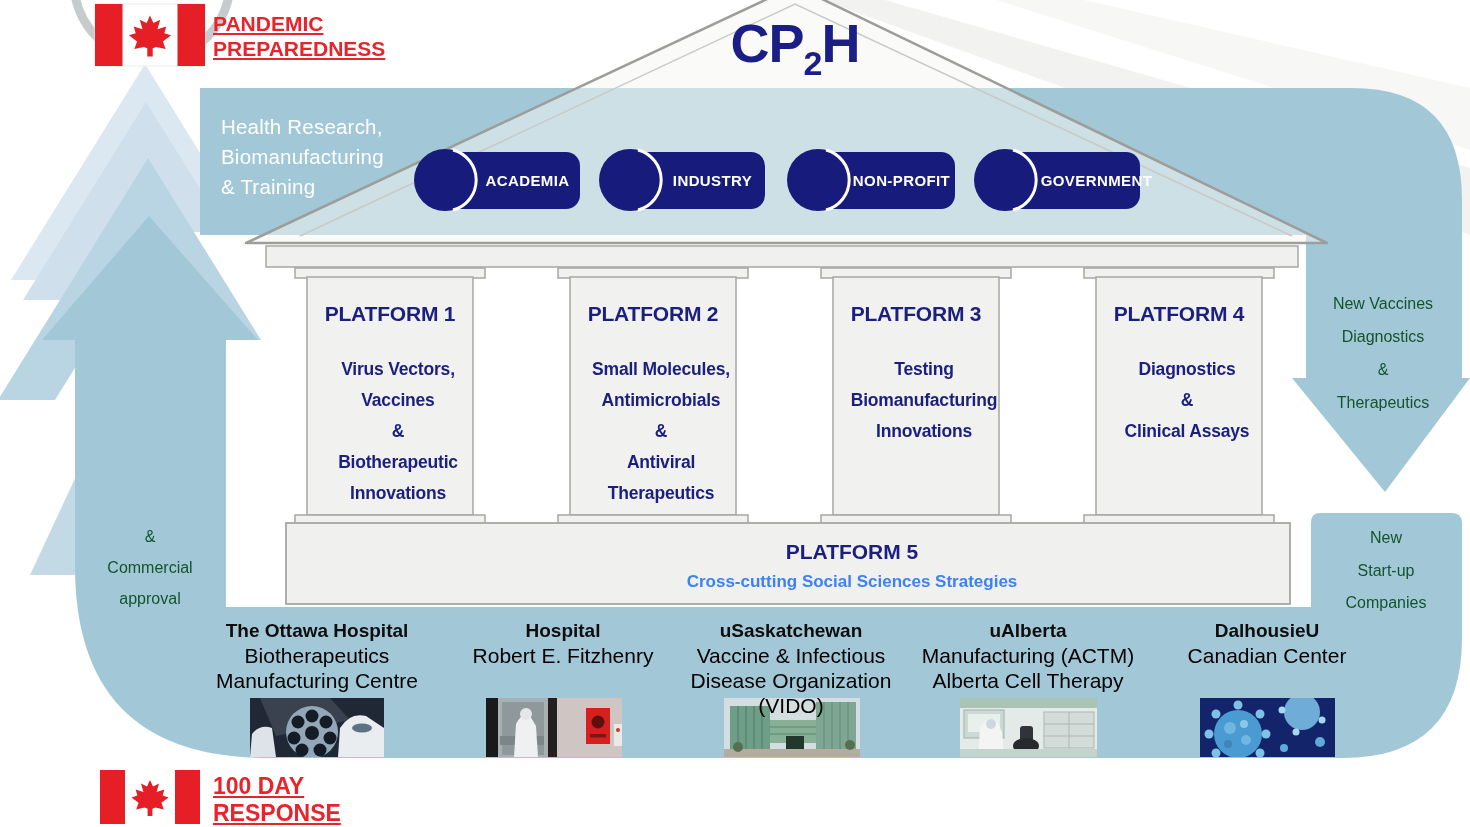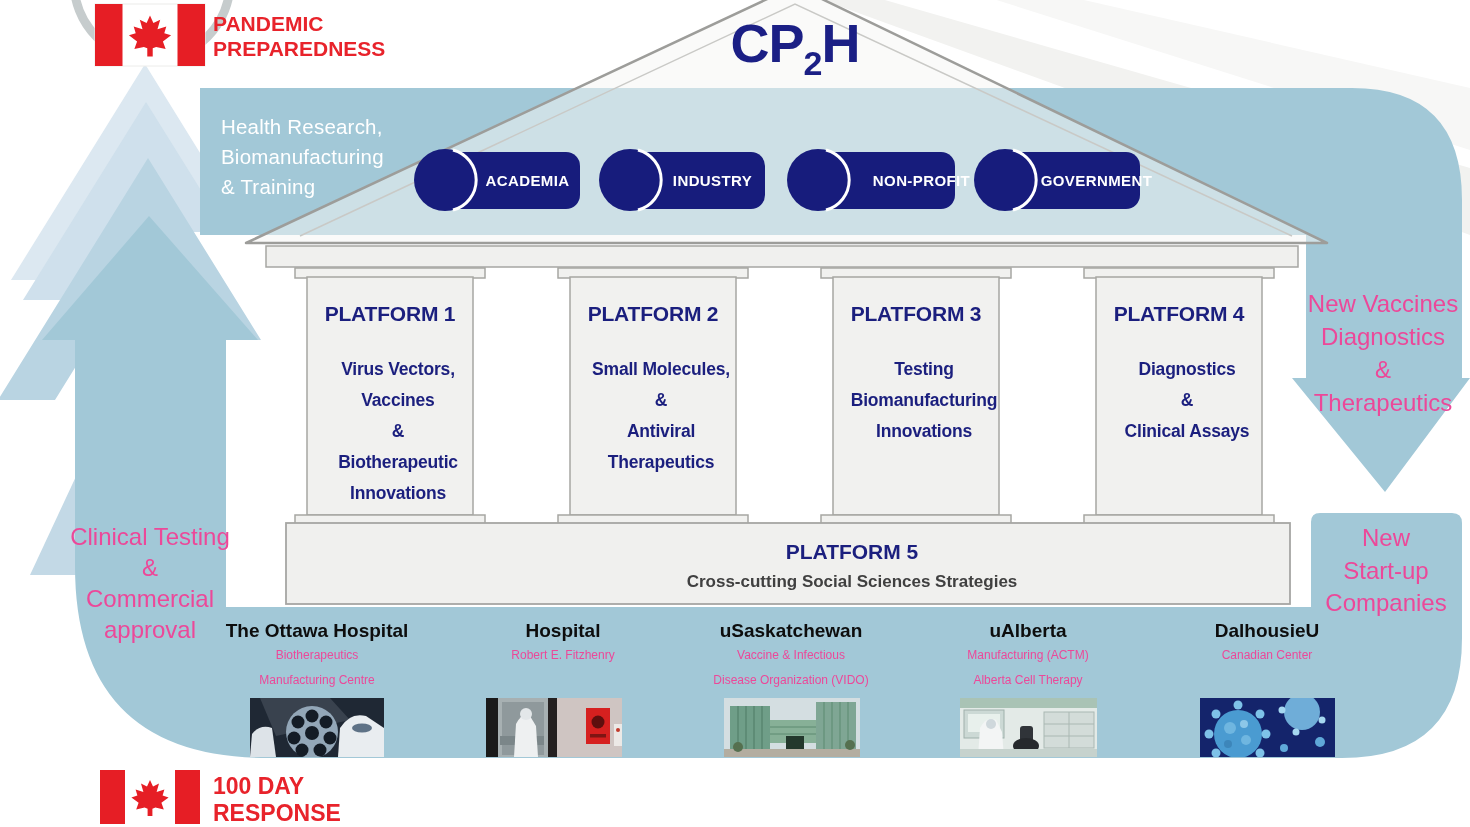--- a/index.html
+++ b/index.html
@@ -6,25 +6,25 @@
   .stage{position:relative;width:1470px;height:827px;background:#ffffff;overflow:hidden;
          font-family:"Liberation Sans",sans-serif;}
   svg.bg{position:absolute;left:0;top:0;}
   .abs{position:absolute;}
   .center{text-align:center;}
   .band-text{font-size:20.5px;line-height:30px;color:#fff;letter-spacing:.2px;}
   .pill-label{font-size:15px;font-weight:bold;color:#fff;letter-spacing:.4px;text-align:center;}
   .pillar-title{font-size:21px;font-weight:bold;color:#1b1f7e;letter-spacing:-.2px;}
   .pillar-body{font-size:17.5px;font-weight:bold;color:#1b1f7e;line-height:31px;letter-spacing:-.2px;margin-left:16px;}
   .p5-title{font-size:21px;font-weight:bold;color:#1b1f7e;}
-  .p5-sub{font-size:17px;font-weight:bold;color:#404040;}
-  .side-label{font-size:24px;line-height:31px;color:#ec4899;}
+  .p5-sub{font-size:17px;font-weight:bold;color:#3b82f6;}
+  .side-label{font-size:16px;line-height:31px;color:#14532d;}
   .inst-name{font-size:19px;font-weight:bold;color:#0d0d0d;line-height:24px;}
-  .inst-line{font-size:12px;color:#ec4899;line-height:25px;}
-  .flag-caption{font-weight:bold;color:#e8232b;}
+  .inst-line{font-size:21px;color:#000000;line-height:25px;}
+  .flag-caption{font-weight:bold;color:#e8232b;text-decoration:underline;}
   .cp2h{font-weight:bold;color:#1b1f85;letter-spacing:-1px;}
   .cp2h .big{font-size:54px;}
   .cp2h .sub{font-size:34px;position:relative;top:13px;}
   .photo{position:absolute;}
 </style>
 </head>
 <body>
 
 <div class="stage">
 
@@ -228,38 +228,39 @@
   </div>
 
   <div class="abs band-text" style="left:221px;top:112px;">
     <span style="display:block">Health Research,</span>
     <span style="display:block">Biomanufacturing</span>
     <span style="display:block">&amp; Training</span>
   </div>
 
   <div class="abs pill-label" style="left:475px;top:172px;width:105px;">ACADEMIA</div>
   <div class="abs pill-label" style="left:660px;top:172px;width:105px;">INDUSTRY</div>
-  <div class="abs pill-label" style="left:868px;top:172px;width:107px;">NON-PROFIT</div>
+  <div class="abs pill-label" style="left:848px;top:172px;width:107px;">NON-PROFIT</div>
   <div class="abs pill-label" style="left:1035px;top:172px;width:123px;">GOVERNMENT</div>
 
   <div class="abs center" style="left:307px;top:302px;width:166px;">
     <div class="pillar-title">PLATFORM 1</div>
     <div class="pillar-body" style="margin-top:28px;">
       <span style="display:block">Virus Vectors,</span>
       <span style="display:block">Vaccines</span>
       <span style="display:block">&amp;</span>
       <span style="display:block">Biotherapeutic</span>
       <span style="display:block">Innovations</span>
     </div>
   </div>
 
   <div class="abs center" style="left:570px;top:302px;width:166px;">
     <div class="pillar-title">PLATFORM 2</div>
     <div class="pillar-body" style="margin-top:28px;">
       <span style="display:block">Small Molecules,</span>
+      <span style="display:block">Antimicrobials</span>
       <span style="display:block">&amp;</span>
       <span style="display:block">Antiviral</span>
       <span style="display:block">Therapeutics</span>
     </div>
   </div>
 
   <div class="abs center" style="left:833px;top:302px;width:166px;">
     <div class="pillar-title">PLATFORM 3</div>
     <div class="pillar-body" style="margin-top:28px;">
       <span style="display:block">Testing</span>
@@ -276,21 +277,20 @@
       <span style="display:block">Clinical Assays</span>
     </div>
   </div>
 
   <div class="abs center" style="left:286px;top:540px;width:1132px;">
     <div class="p5-title">PLATFORM 5</div>
     <div class="p5-sub" style="margin-top:8px;">Cross-cutting Social Sciences Strategies</div>
   </div>
 
   <div class="abs center side-label" style="left:55px;top:521px;width:190px;">
-    <span style="display:block">Clinical Testing</span>
     <span style="display:block">&amp;</span>
     <span style="display:block">Commercial</span>
     <span style="display:block">approval</span>
   </div>
 
   <div class="abs center side-label" style="left:1300px;top:287px;width:166px;line-height:33px;">
     <span style="display:block">New Vaccines</span>
     <span style="display:block">Diagnostics</span>
     <span style="display:block">&amp;</span>
     <span style="display:block">Therapeutics</span>

